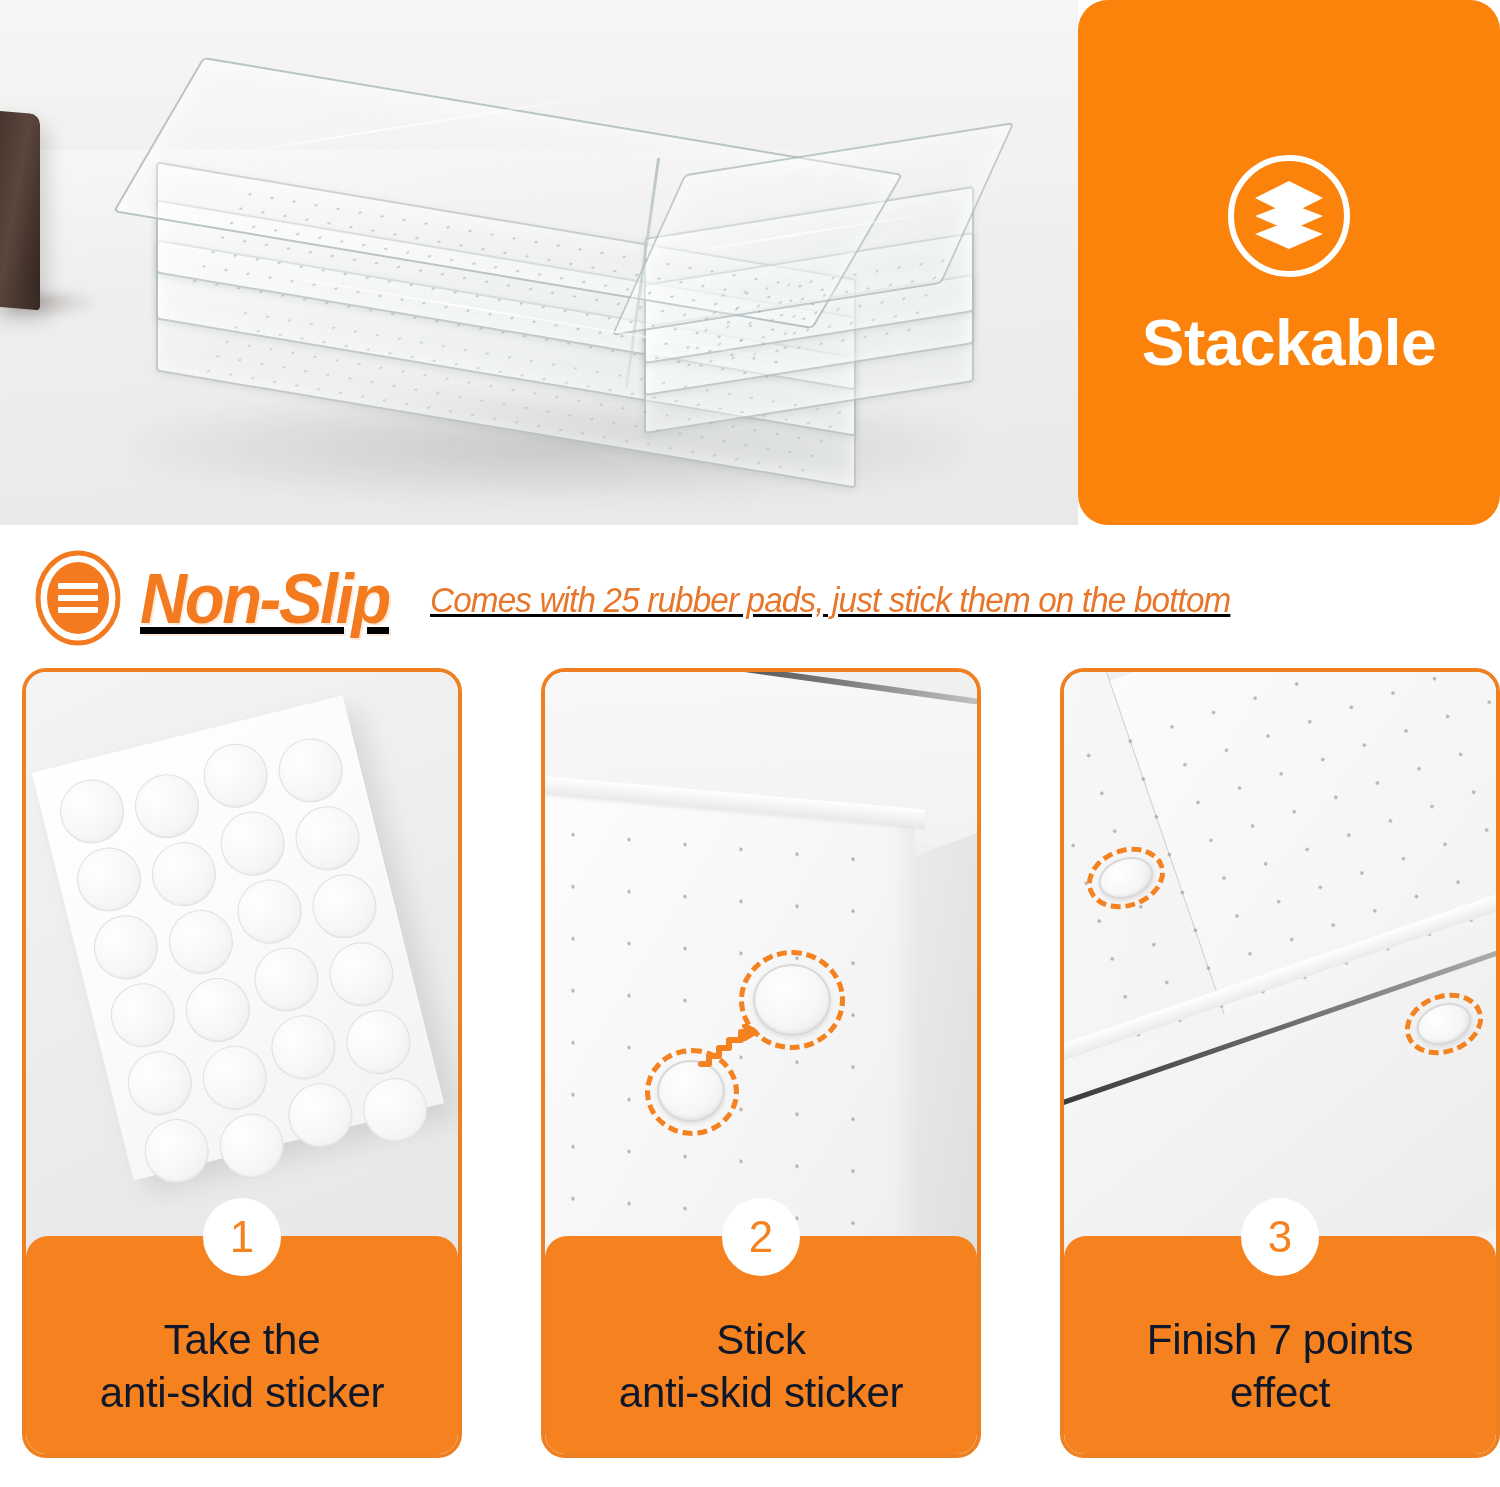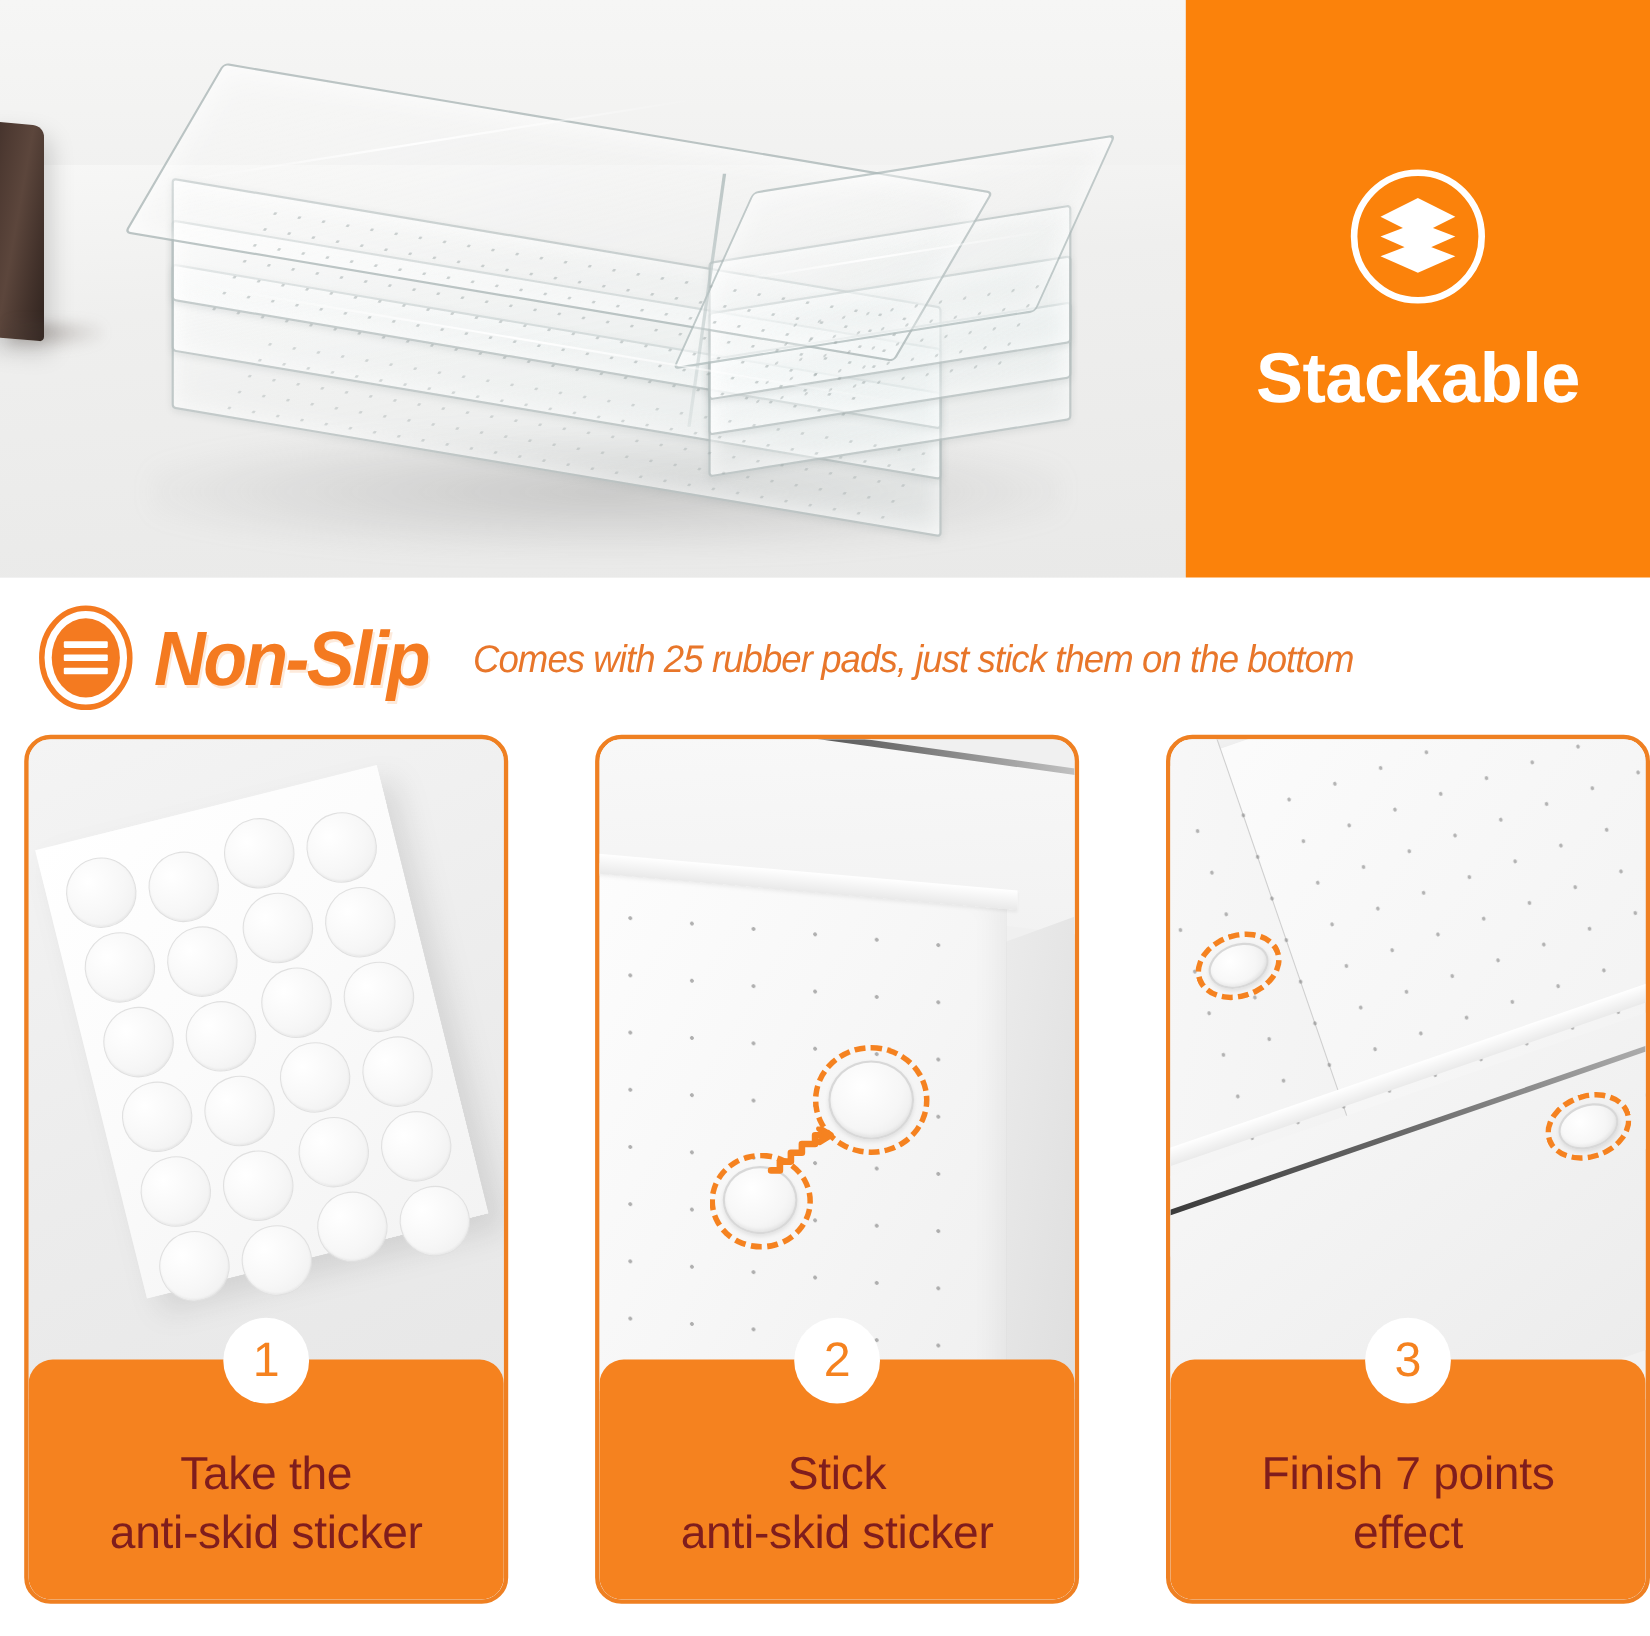--- a/index.html
+++ b/index.html
@@ -159,38 +159,40 @@
   
   .stackable {
     position: absolute;
     left: 1078px; top: 0;
     width: 422px; height: 525px;
     background: #fb820b;
     display: flex;
     flex-direction: column;
     align-items: center;
     justify-content: center;
+    border-radius: 30px;
   }
   .stack-icon { margin-bottom: 26px; }
   .stack-title {
     color: #ffffff;
     font-size: 64px;
     font-weight: 700;
     letter-spacing: -0.5px;
     line-height: 1;
   }
 
   
   .nonslip-header {
     position: absolute;
     left: 0; top: 540px;
     width: 1390px; height: 118px;
     display: flex;
     align-items: center;
     padding-left: 34px;
+    text-decoration: underline;
   }
   .nonslip-icon { flex: 0 0 auto; margin-right: 18px; margin-top: 2px; }
   .nonslip-title {
     color: #f47a20;
     font-size: 70px;
     font-weight: 700;
     font-style: italic;
     letter-spacing: -2.5px;
     line-height: 1;
     transform: scaleX(0.93);
@@ -399,21 +401,21 @@
     color: #f5821f;
     font-size: 44px;
     font-weight: 400;
     line-height: 1;
   }
   .caption-text {
     position: absolute;
     left: 0; right: 0;
     top: 78px;
     text-align: center;
-    color: #7f1d1d;
+    color: #0f172a;
     font-size: 42px;
     font-weight: 400;
     line-height: 1.26;
     letter-spacing: -0.3px;
     white-space: pre-line;
     padding: 0 12px;
   }
 </style>
 </head>
 <body>

